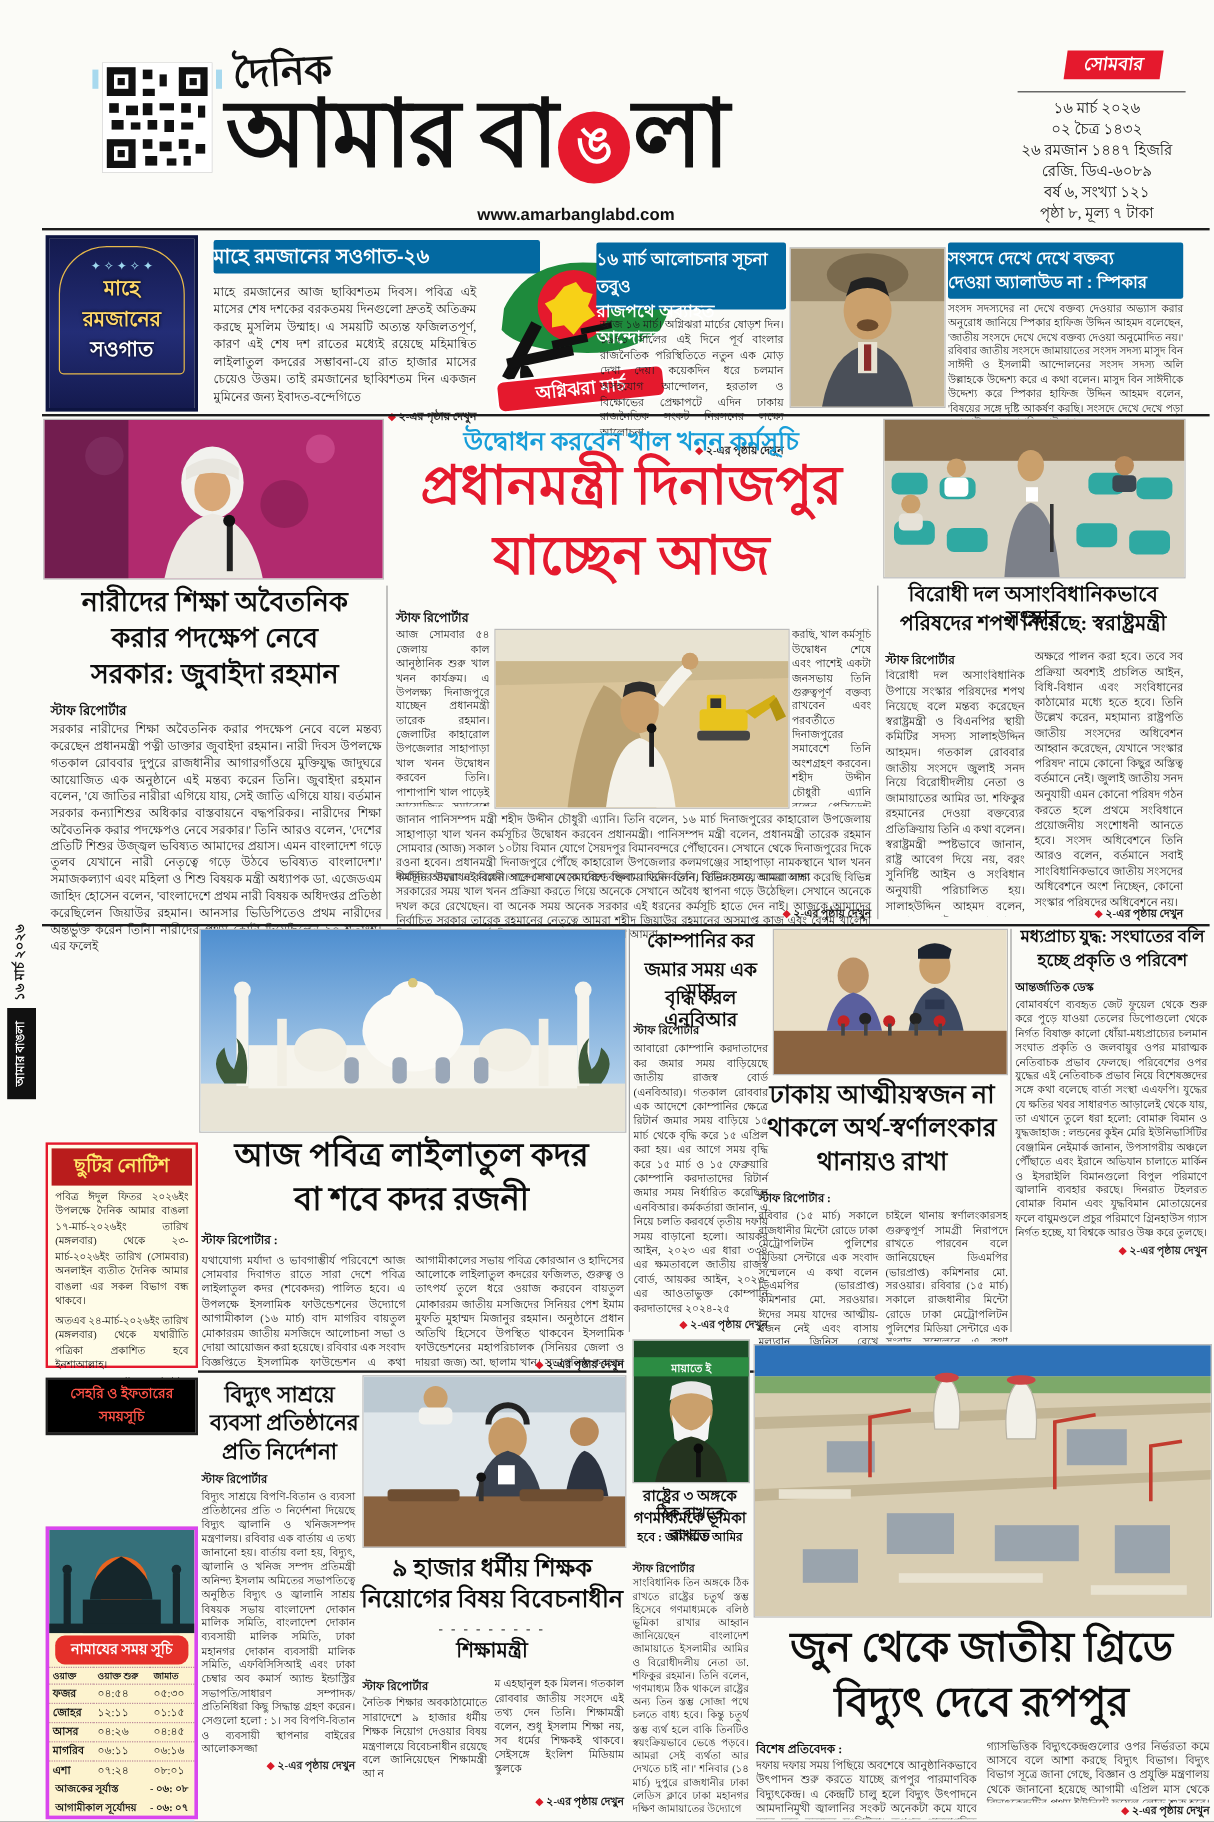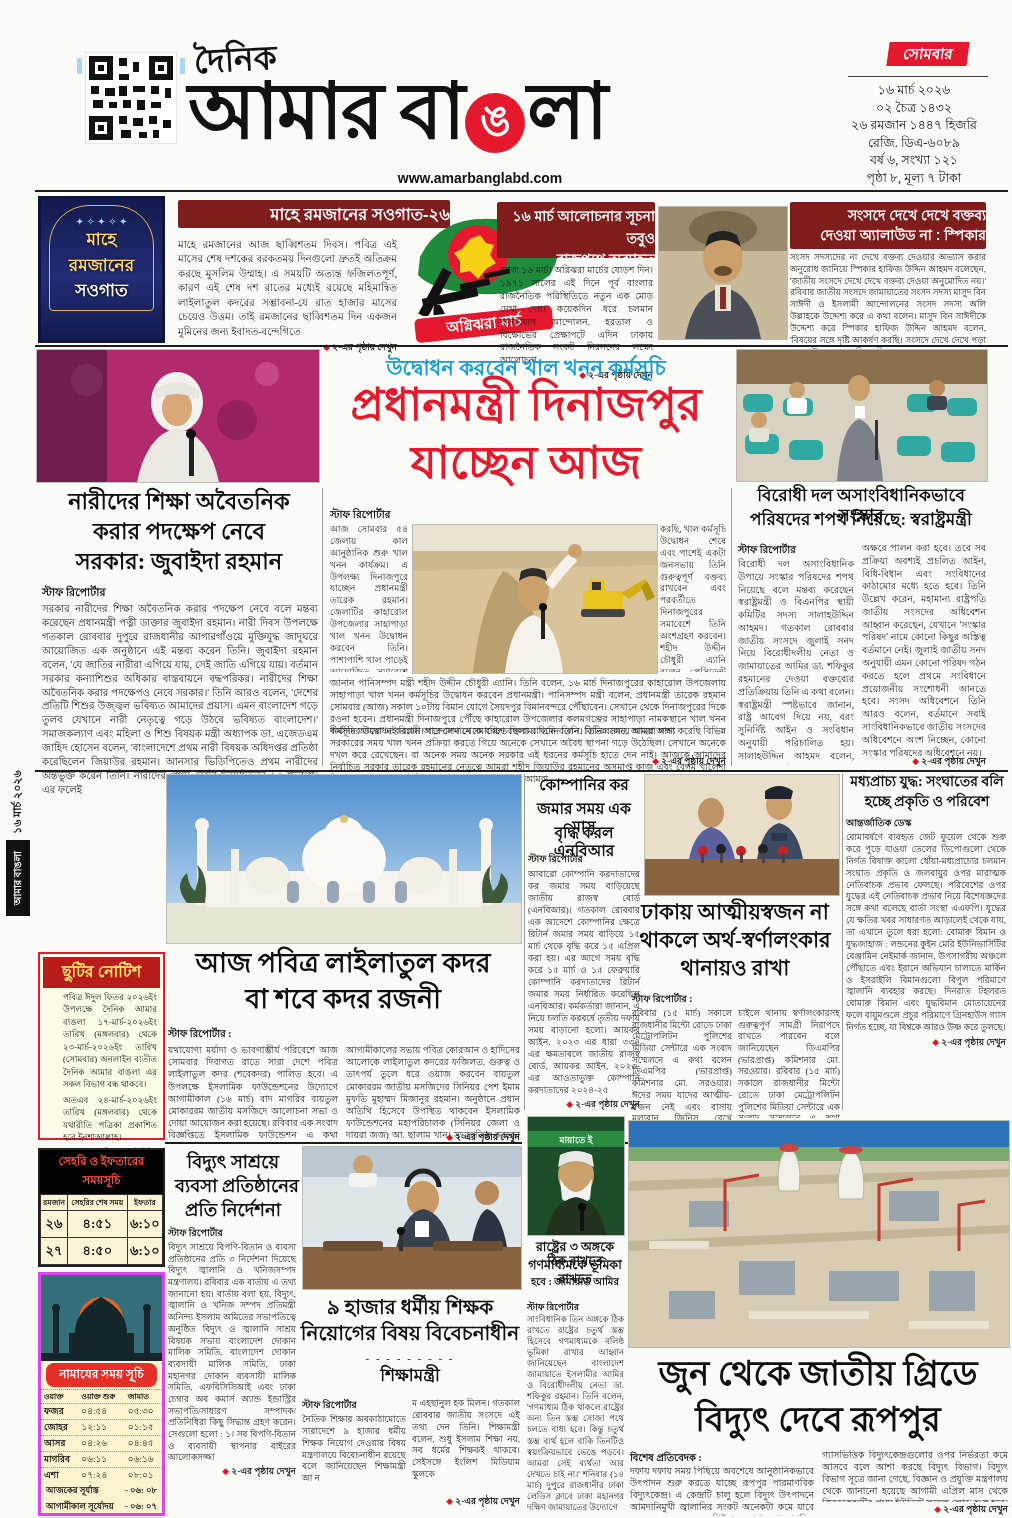--- a/index.html
+++ b/index.html
@@ -2,36 +2,36 @@
 <html><head>
 <meta charset="utf-8">
 <style>
   html,body{margin:0;padding:0;background:#888;}
   #page{position:relative;width:1012px;height:1518px;background:#fbfbf7;margin:0 auto;
         font-family:"Liberation Serif","DejaVu Serif",serif;color:#111;overflow:hidden;}
   .abs{position:absolute;}
   .b{font-weight:bold;}
   .c{text-align:center;}
   .just{text-align:justify;}
-  .green-head{background:#7f1d1d;color:#fff;font-weight:bold;text-align:right;
+  .green-head{background:#0369a1;color:#fff;font-weight:bold;text-align:left;
               font-family:"Liberation Sans","DejaVu Sans",sans-serif;border-radius:2px;}
   .rule{background:#1c1c1c;}
   .vrule{background:#9a9a9a;}
   .body-txt{line-height:1.42;color:#1d1d1d;}
   .byline{font-weight:bold;font-size:10px;color:#111;}
   .more{text-align:right;font-size:9px;font-weight:bold;margin-top:2px;white-space:nowrap;}
   .more .dia{color:#d91a28;}
   .headline{font-weight:bold;color:#0e0e0e;line-height:1.15;}
   .red-h{color:#e5192d;}
   .kicker{color:#179ed9;font-weight:bold;}
   .ph{overflow:hidden;border:1px solid #bbb;}
   .daytag{background:#e5192d;color:#fff;font-weight:bold;text-align:center;transform:skewX(-8deg);}
   .notice{border:2px solid #e5192d;background:#fffce8;box-sizing:border-box;padding:3px;}
   .notice .nt{background:#b91c1c;color:#ffe96a;font-weight:bold;text-align:center;font-size:16px;padding:2px 0;}
-  .notice .nb{font-size:8.6px;line-height:1.45;text-align:justify;padding:3px 3px 0 3px;margin-left:17px;}
+  .notice .nb{font-size:8.6px;line-height:1.45;text-align:justify;padding:3px 3px 0 3px;}
   .notice .ns{font-size:8.6px;font-weight:bold;text-align:right;padding:2px 4px 0 0;}
   table{border-collapse:collapse;}
   .sehri-box{border:2px solid #222;box-sizing:border-box;background:#fbf4d6;}
   .sehri-title{background:#000000;color:#ff5347;font-weight:bold;font-size:11.5px;text-align:center;padding:3px 0;}
   .sehri-box td,.sehri-box th{border:1px solid #333;text-align:center;}
   .namaz{border:3px solid #d946ef;box-sizing:border-box;background:#fdf3cf;}
   .nm-banner{background:#e5302a;color:#fff;font-weight:bold;font-size:12px;text-align:center;
              border-radius:8px;margin:2px 5px;padding:2px 0;}
   .nm-table{width:100%;font-size:9px;}
   .nm-table td{padding:0 3px;border-top:1px dotted #b89;}
@@ -374,39 +374,20 @@
   <div class="abs notice" style="left:38px;top:952px;width:127px;height:188px;">
     <div class="nt">ছুটির নোটিশ</div>
     <div class="nb">পবিত্র ঈদুল ফিতর ২০২৬ইং উপলক্ষে দৈনিক আমার বাঙলা ১৭-মার্চ-২০২৬ইং তারিখ (মঙ্গলবার) থেকে ২৩-মার্চ-২০২৬ইং তারিখ (সোমবার) অনলাইন ব্যতীত দৈনিক আমার বাঙলা এর সকল বিভাগ বন্ধ থাকবে।</div>
     <div class="nb">অতএব ২৪-মার্চ-২০২৬ইং তারিখ (মঙ্গলবার) থেকে যথারীতি পত্রিকা প্রকাশিত হবে ইনশাআল্লাহ।</div>
     <div class="ns">সম্পাদক ও প্রকাশক</div>
     <div class="ns">দৈনিক আমার বাঙলা</div>
   </div>
 
   <div class="abs sehri-box" style="left:38px;top:1148px;width:127px;">
     <div class="sehri-title">সেহরি ও ইফতারের সময়সূচি</div>
-    <table style="width:100%;">
-      <tbody>
-          <tr style="font-size:7.6px;">
-        <th>রমজান</th>
-        <th>সেহরির শেষ সময়</th>
-        <th>ইফতার</th>
-      </tr>
-      <tr style="font-size:13px;font-weight:bold;height:27px;">
-        <td>২৬</td>
-        <td>৪:৫১</td>
-        <td>৬:১০</td>
-      </tr>
-      <tr style="font-size:13px;font-weight:bold;height:27px;">
-        <td>২৭</td>
-        <td>৪:৫০</td>
-        <td>৬:১০</td>
-      </tr>
-    </tbody>
-      </table>
   </div>
 
   <div class="abs namaz" style="left:38px;top:1272px;width:127px;height:244px;">
     <svg width="121" height="86" viewBox="0 0 121 86" style="display:block">
       <rect width="121" height="86" fill="#35707a"></rect>
       <circle cx="60" cy="44" r="22" fill="#e8641f"></circle>
       <g fill="#15262b">
         <path d="M60,22 q-26,14 -26,36 l52,0 q0,-22 -26,-36 Z"></path>
         <rect x="12" y="36" width="6" height="50"></rect>
           <circle cx="15" cy="33" r="4"></circle>

